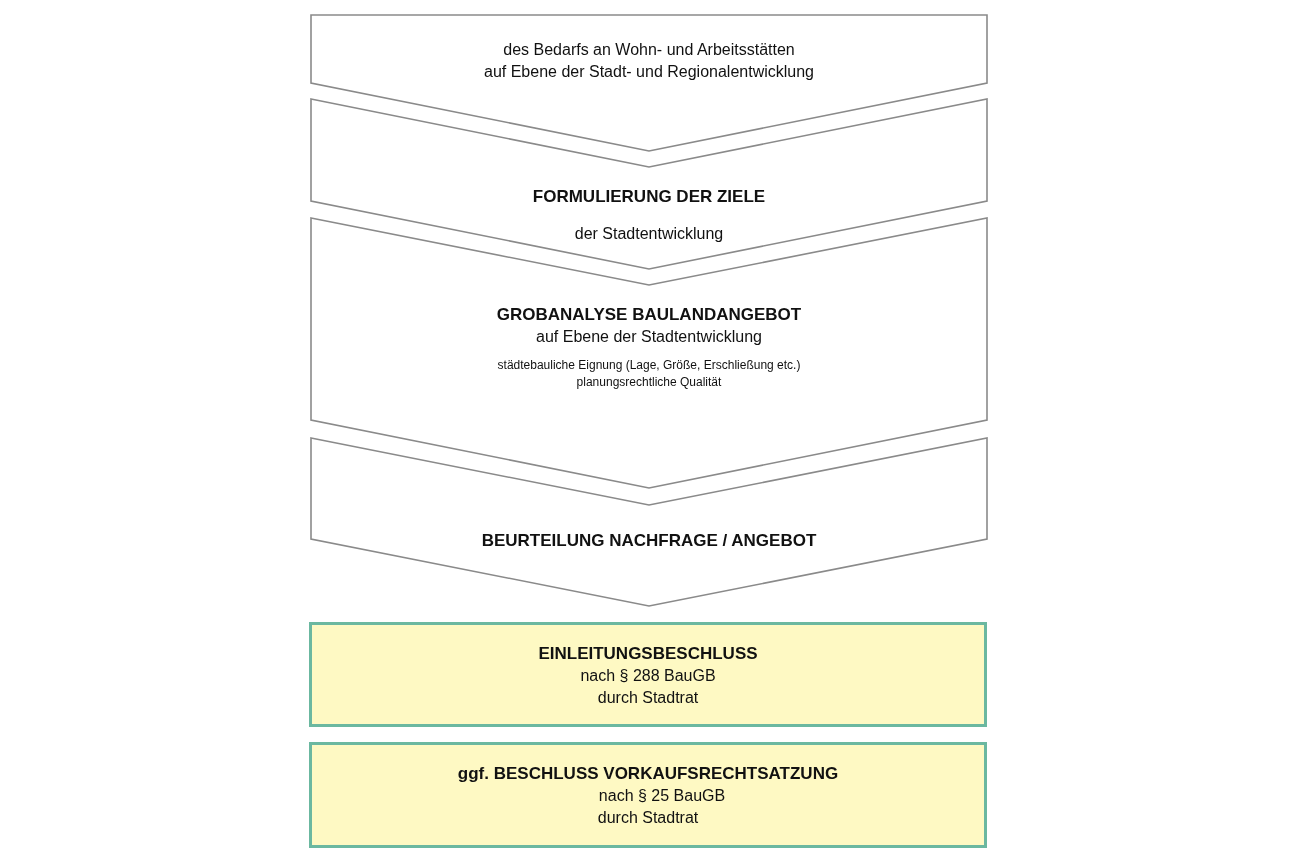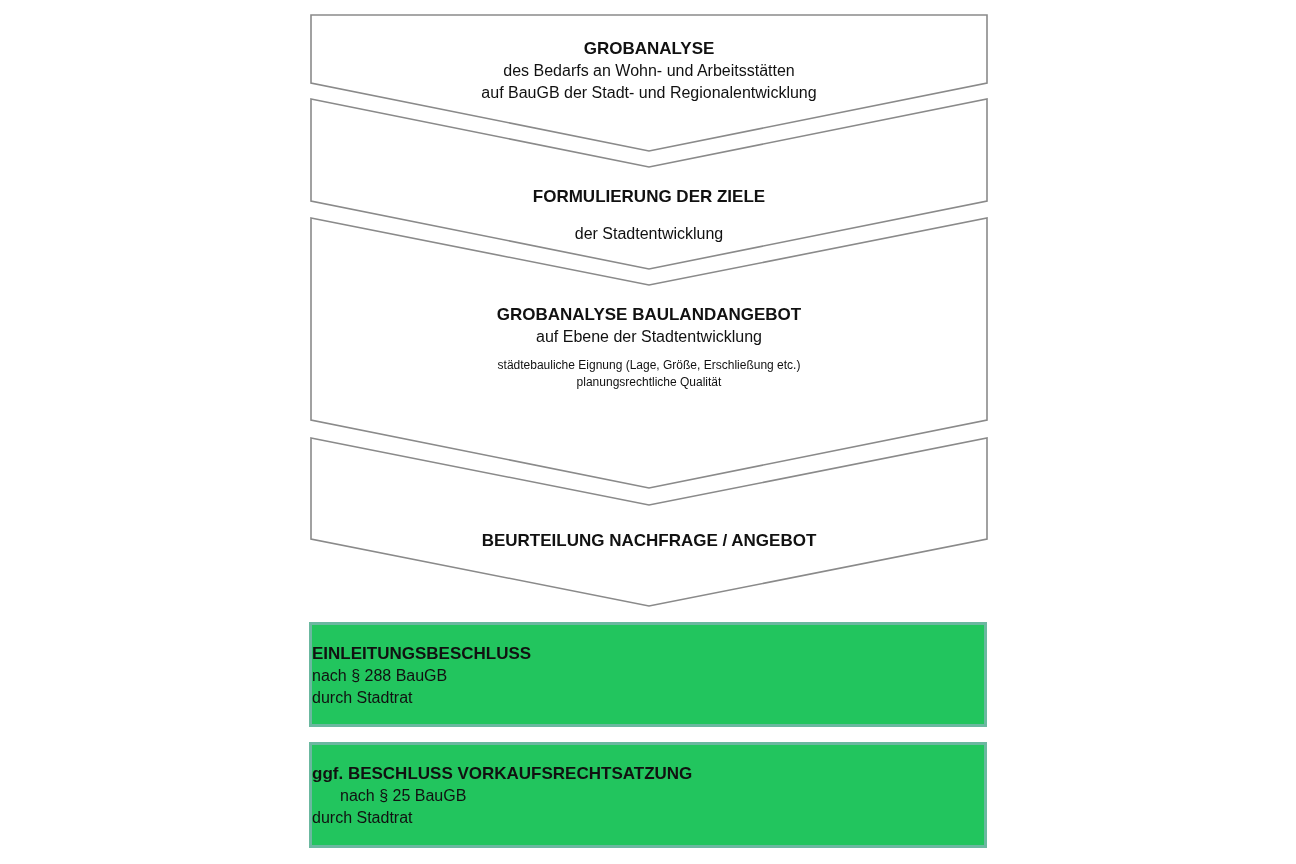--- a/index.html
+++ b/index.html
@@ -41,22 +41,23 @@
       font-size: 12px;
       line-height: 17px;
     }
     .detail-block {
       margin-top: 10px;
     }
     .green-box {
       position: absolute;
       left: 309px;
       width: 672px;
-      background: #22c55e;
+      background: #fef9c3;
       border: 3px solid #6bb8a0;
+      text-align: center;
       box-sizing: content-box;
     }
     .green-box .title {
       font-size: 17px;
     }
     .green-box .sub {
       font-size: 16px;
       line-height: 22px;
     }
   </style>
@@ -70,23 +71,22 @@
 
     <polygon points="311,99 649,167 987,99 987,201 649,269 311,201"></polygon>
 
     <polygon points="311,218 649,285 987,218 987,420 649,488 311,420"></polygon>
 
     <polygon points="311,438 649,505 987,438 987,539 649,606 311,539"></polygon>
   </g>
 </svg>
 
 <div class="step-text" style="top:38px;">
-  <div class="title">GROBANALYSE</div>
   <div class="sub" style="margin-top:2px;">des Bedarfs an Wohn- und Arbeitsstätten</div>
-  <div class="sub" style="margin-top:2px;">auf BauGB der Stadt- und Regionalentwicklung</div>
+  <div class="sub" style="margin-top:2px;">auf Ebene der Stadt- und Regionalentwicklung</div>
 </div>
 
 <div class="step-text" style="top:186px;">
   <div class="title">FORMULIERUNG DER ZIELE</div>
   <div class="sub" style="margin-top:17px;">der Stadtentwicklung</div>
 </div>
 
 <div class="step-text" style="top:304px;">
   <div class="title">GROBANALYSE BAULANDANGEBOT</div>
   <div class="sub" style="margin-top:2px;">auf Ebene der Stadtentwicklung</div>

